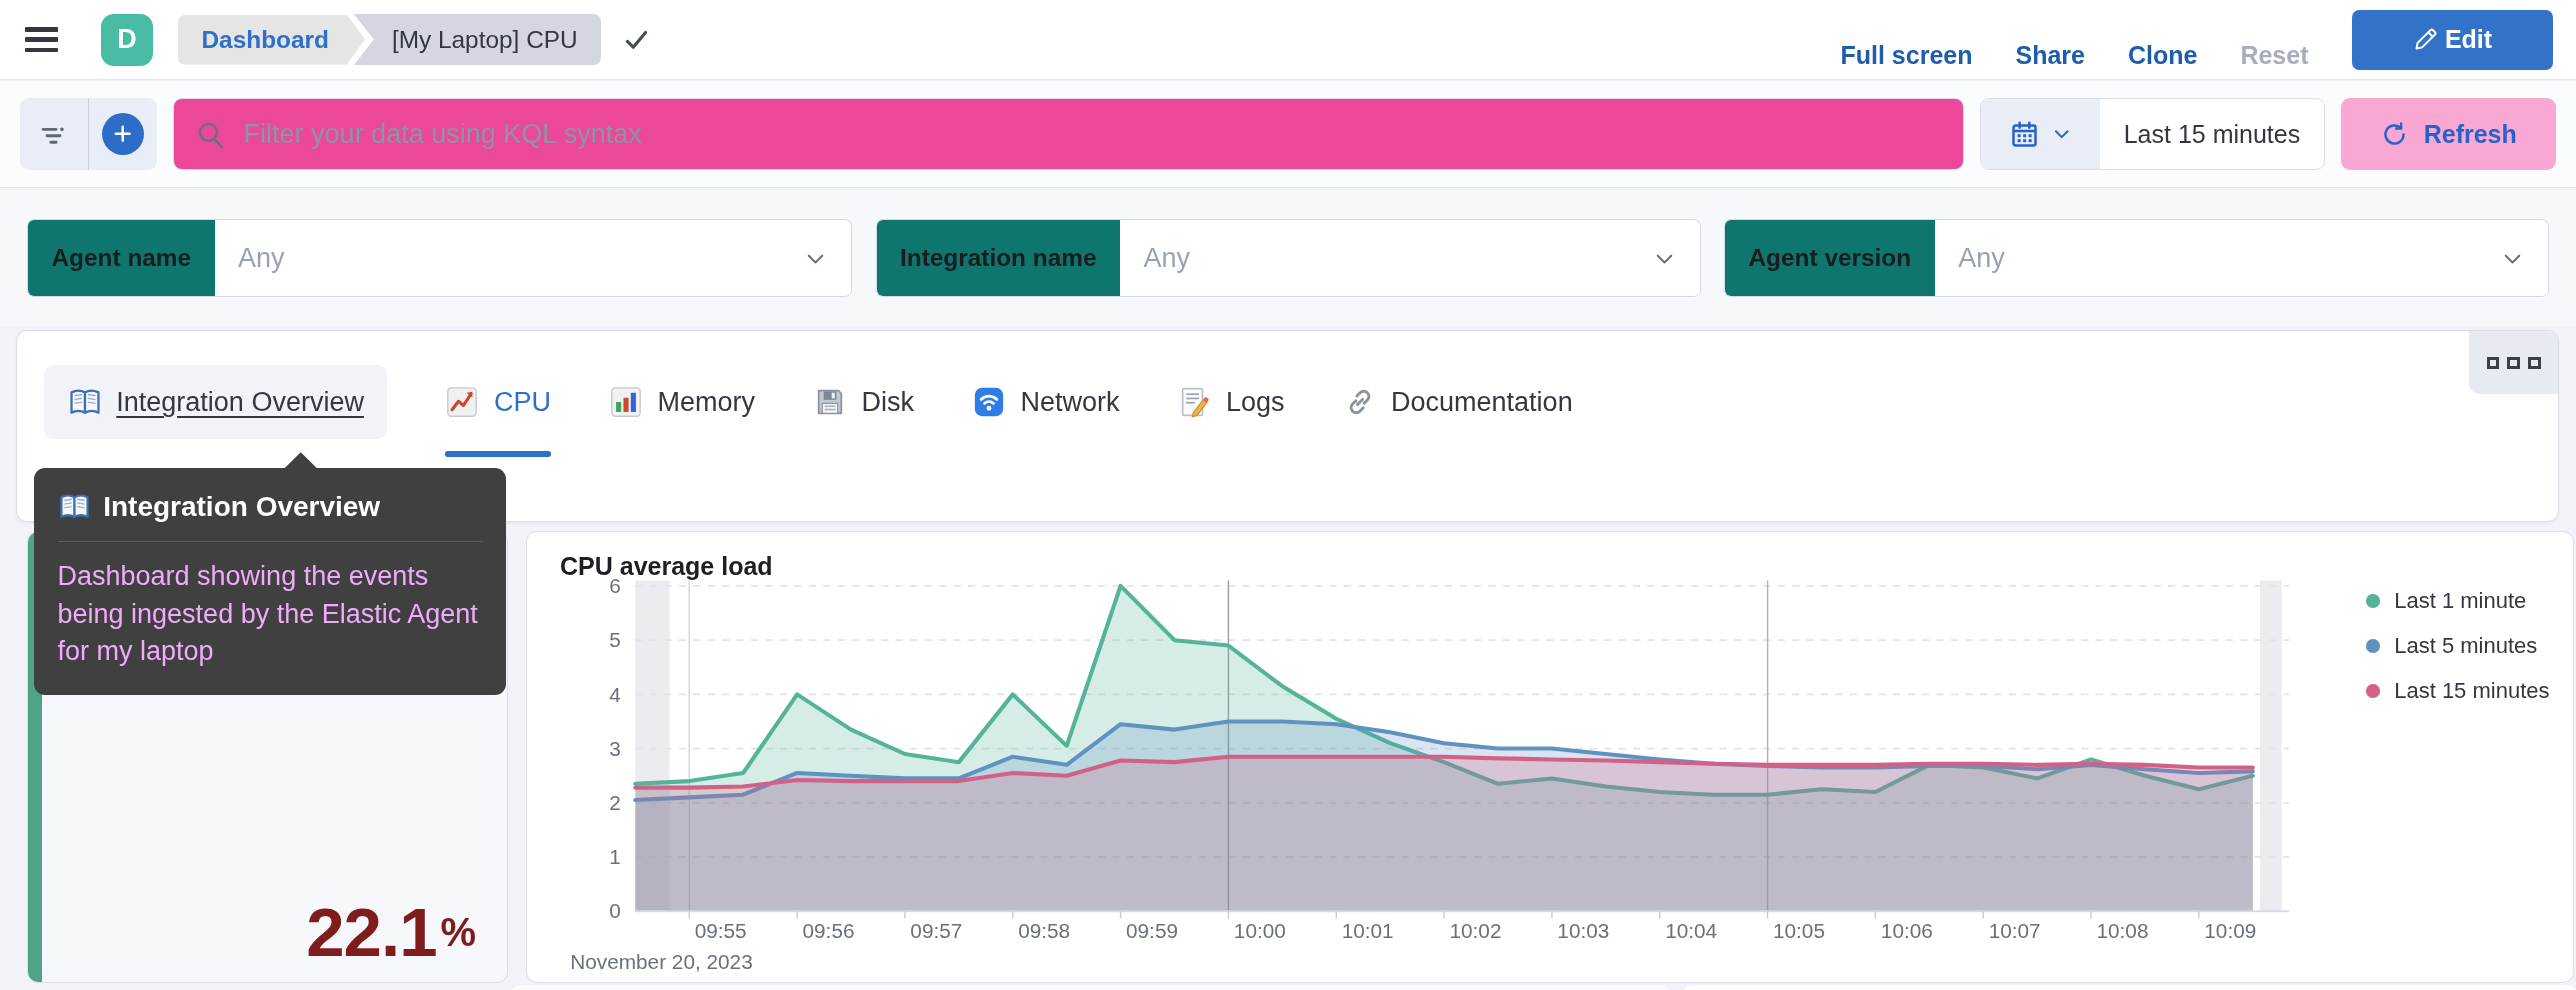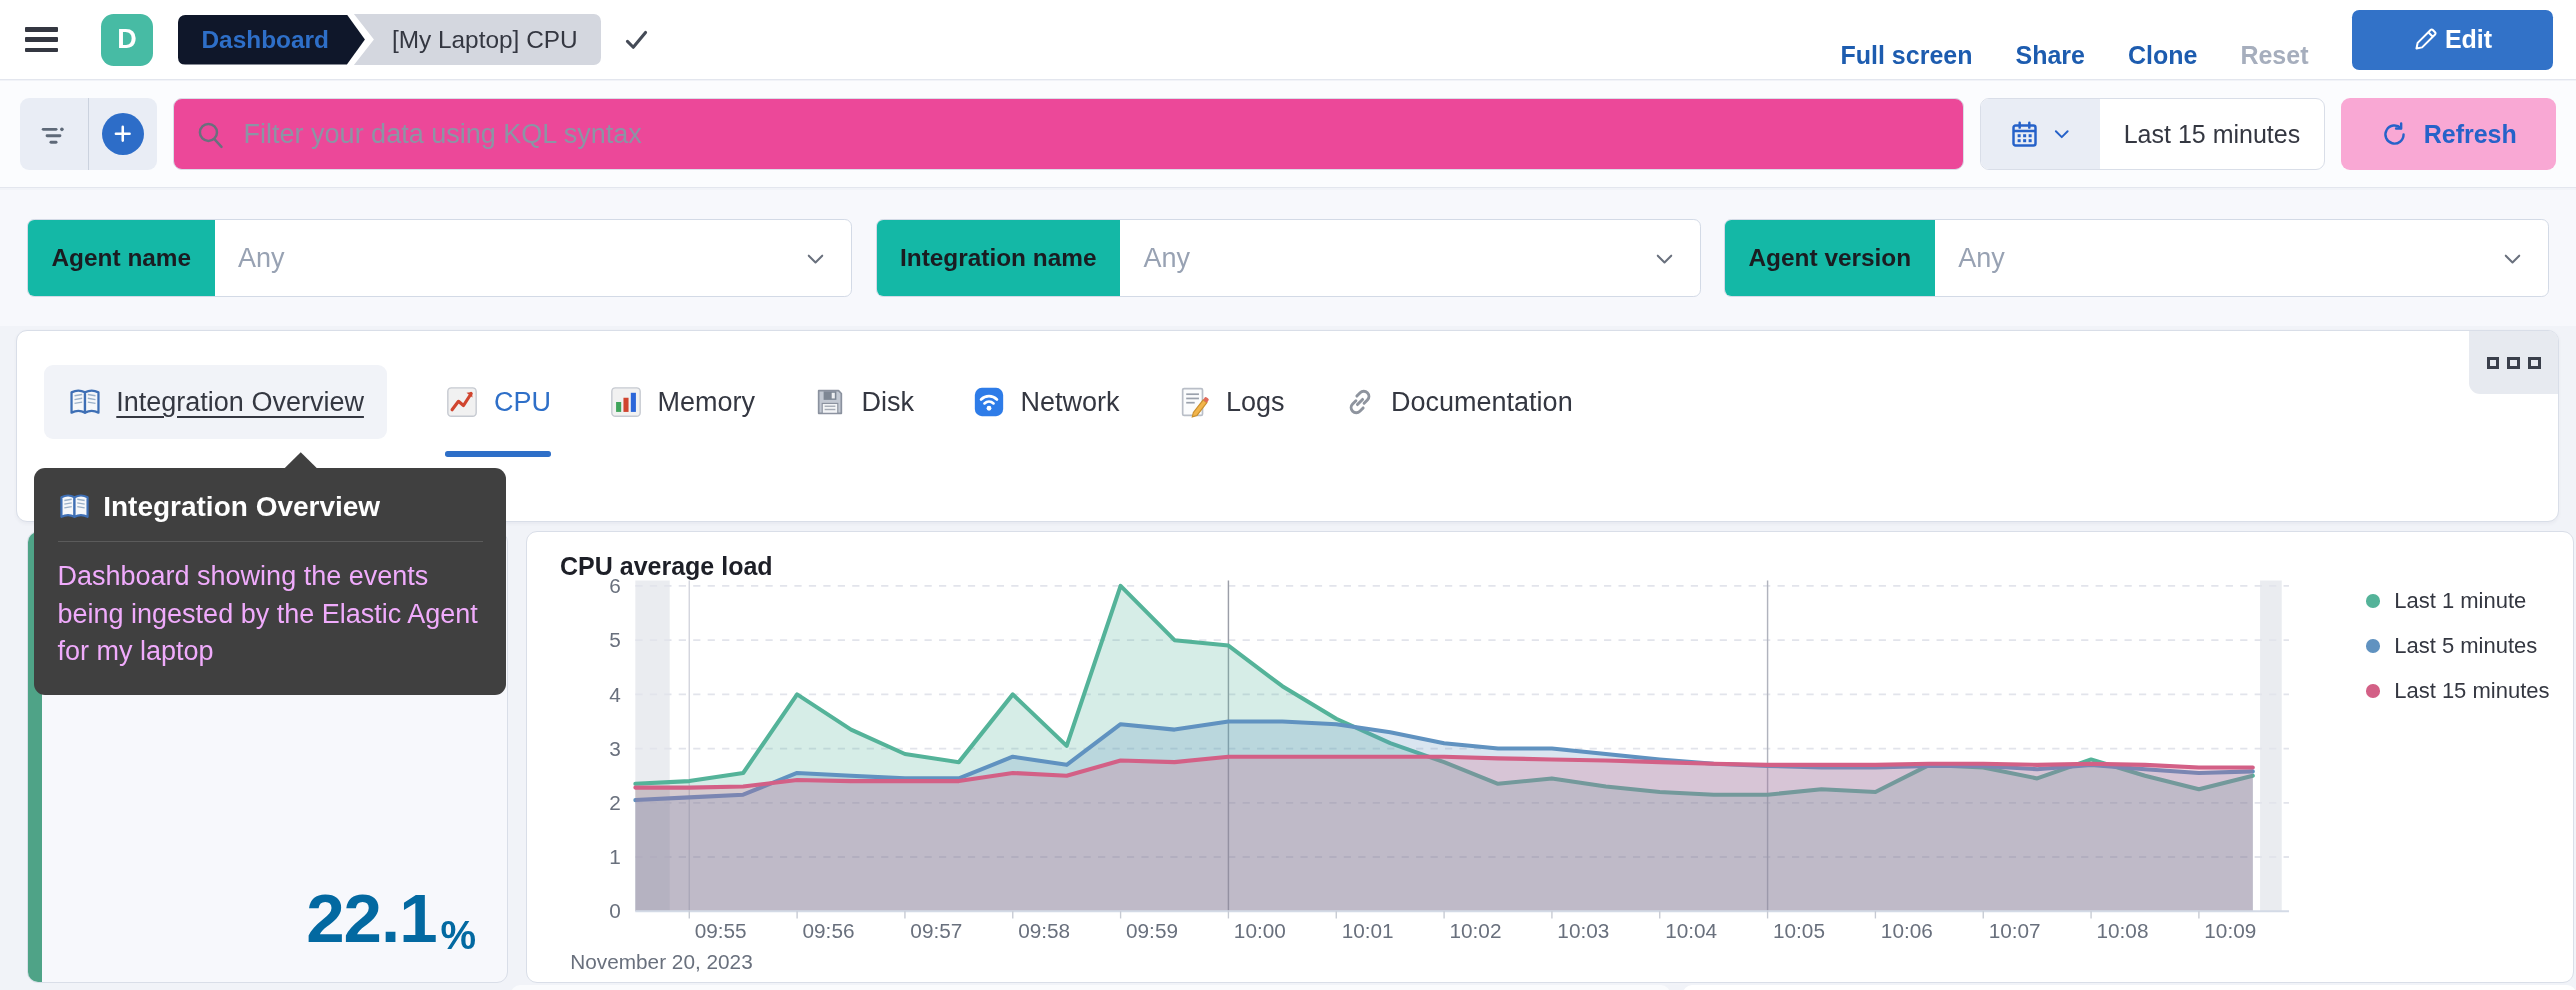--- a/index.html
+++ b/index.html
@@ -8,21 +8,21 @@
   #screen { position:relative; width:2576px; height:991px; background:#F1F3F8; overflow:hidden; }
 
   
   .header { position:absolute; left:0; top:0; width:2576px; height:80px; background:#FFFFFF;
             border-bottom:1.8px solid #E3E6EE; display:flex; align-items:center; }
   .hamburger { margin-left:25px; width:33px; height:25px; display:flex; flex-direction:column; justify-content:space-between; cursor:pointer; }
   .hamburger span { display:block; height:4.5px; border-radius:0.9px; background:#343741; }
   .logo { margin-left:43px; width:52px; height:52px; border-radius:12.7px; background:#47BBA4;
           color:#fff; font-size:27px; font-weight:bold; display:flex; align-items:center; justify-content:center; }
   .crumbs { display:flex; align-items:center; margin-left:25px; height:51px; }
-  .crumb1 { height:50px; display:flex; align-items:center; padding:0 36px 0 23.5px; background:#0f172a; color:#2E6FC8;
+  .crumb1 { height:50px; display:flex; align-items:center; padding:0 36px 0 23.5px; background:#e5e5e5; color:#2E6FC8;
             font-size:24.4px; font-weight:600; border-radius:7.2px 0 0 7.2px;
             clip-path:polygon(0 0, calc(100% - 18px) 0, 100% 50%, calc(100% - 18px) 100%, 0 100%); }
   .crumb2 { height:51px; display:flex; align-items:center; margin-left:-11px; padding:0 23.5px 0 38px; background:#D4D7DF; color:#343741;
             font-size:24.4px; font-weight:500; border-radius:0 7.2px 7.2px 0;
             clip-path:polygon(0 0, 100% 0, 100% 100%, 0 100%, 20px 50%); }
   .check { margin-left:20px; }
   .header-right { margin-left:auto; display:flex; align-items:flex-end; gap:43px; padding-right:23.5px; }
   .hlink { font-size:25px; font-weight:600; color:#1D5CAF; cursor:pointer; }
   .hlink.disabled { color:#A6AEBD; cursor:default; }
   .edit-btn { width:201px; height:60px; background:#3272C8; border-radius:7.2px; display:flex; align-items:center;
@@ -42,21 +42,21 @@
   .datepicker { margin-left:16.3px; height:72px; border:1.8px solid #D9DEE8; border-radius:9px; display:flex; overflow:hidden; flex:none; background:#fff; }
   .datepicker .cal-seg { width:119px; background:#E9EDF5; display:flex; align-items:center; justify-content:center; gap:9px; cursor:pointer; }
   .datepicker .val-seg { padding:0 23.5px; display:flex; align-items:center; font-size:25px; color:#343741; cursor:pointer; white-space:nowrap; }
   .refresh-btn { margin-left:16.3px; width:215px; height:72px; background:#f9a8d4; border-radius:9px; border:none;
                  display:flex; align-items:center; justify-content:center; gap:14.5px; color:#2662C9; font-size:25px; font-weight:600; cursor:pointer; flex:none; }
 
   
   .filters { position:absolute; left:0; top:190px; width:2576px; height:136px; background:#F7F8FC;
              display:flex; align-items:center; gap:23.5px; padding:0 27px; }
   .dropdown { flex:1; height:78px; background:#fff; border:1.8px solid #D3DAE6; border-radius:7.2px; display:flex; overflow:hidden; }
-  .dropdown .dd-label { background:#14b8a6; display:flex; align-items:center; padding:0 23.5px; font-size:24.4px; font-weight:600; color:#1A1C21; white-space:nowrap; }
+  .dropdown .dd-label { background:#0f766e; display:flex; align-items:center; padding:0 23.5px; font-size:24.4px; font-weight:600; color:#1A1C21; white-space:nowrap; }
   .dropdown .dd-value { flex:1; display:flex; align-items:center; padding:0 23.5px; font-size:27px; color:#98A2B3; cursor:pointer; }
   .dropdown .dd-caret { display:flex; align-items:center; padding-right:22px; }
 
   
   .main { position:absolute; left:0; top:325px; width:2437px; height:665px; }
   .tabs-panel { position:absolute; left:16.3px; top:5.4px; width:2543px; height:192px; background:#fff;
                 border:1.8px solid #D9DEE8; border-radius:11px; box-shadow:0 1.8px 3.6px rgba(50,60,90,.05); }
   .tabs-row { display:flex; align-items:center; gap:58px; padding:34px 0 0 27px; }
   .tab { display:flex; align-items:center; gap:14.5px; font-size:27px; color:#343741; cursor:pointer; position:relative; padding:14.5px 0; }
   .tab .emoji-ico { width:34px; height:34px; flex:none; }
@@ -65,21 +65,21 @@
   .tab.active { color:#2E6FC8; font-weight:500; }
   .tab.active::after { content:""; position:absolute; left:0; right:0; bottom:-23.5px; height:6.3px; border-radius:2.7px; background:#2E6FC8; }
   .panel-opts { position:absolute; right:0; top:0; width:89px; height:63px; background:#E7EAF0;
                 border-radius:0 9px 0 11px; display:flex; align-items:center; justify-content:center; gap:8.1px; cursor:pointer; }
   .panel-opts i { width:12.7px; height:12.7px; border:3.6px solid #3A3F4B; display:block; }
 
   
   .metric-panel { position:absolute; left:27px; top:206px; width:481px; height:452px; background:#F7F8FC;
                   border:1.8px solid #D9DEE8; border-radius:11px; overflow:hidden; }
   .metric-accent { position:absolute; left:0; top:0; bottom:0; width:13.6px; background:#4FA387; }
-  .metric-value { position:absolute; right:31px; bottom:24px; display:flex; align-items:flex-end; color:#0369a1; }
+  .metric-value { position:absolute; right:31px; bottom:10px; display:flex; align-items:center; color:#7f1d1d; }
   .metric-num { font-size:69px; font-weight:bold; letter-spacing:-0.9px; }
   .metric-unit { font-size:40px; font-weight:bold; margin-left:3.6px; }
 
   
   .tooltip { position:absolute; left:34px; top:143px; width:472px; background:#404040; border-radius:11px;
              color:#fff; padding:22px 23.5px 25px; z-index:5; }
   .tooltip::before { content:""; position:absolute; top:-11px; left:255px; width:23.5px; height:23.5px; background:#404040; transform:rotate(45deg); }
   .tooltip-title { display:flex; align-items:center; gap:12.7px; font-size:28px; font-weight:bold; }
   .tooltip hr { border:none; border-top:1.8px solid #5B5B5B; margin:18px 0 16.3px; }
   .tooltip-body { font-size:27px; line-height:1.38; color:#f0abfc; }

